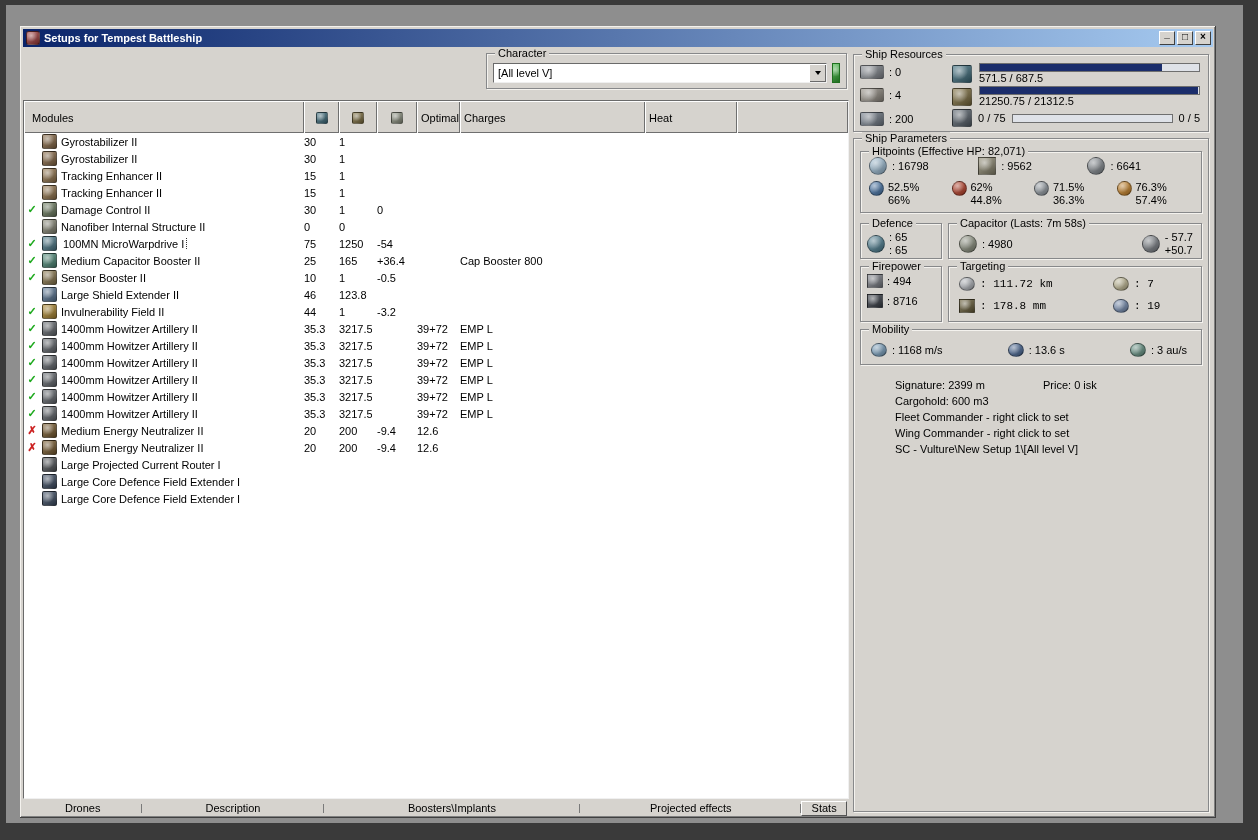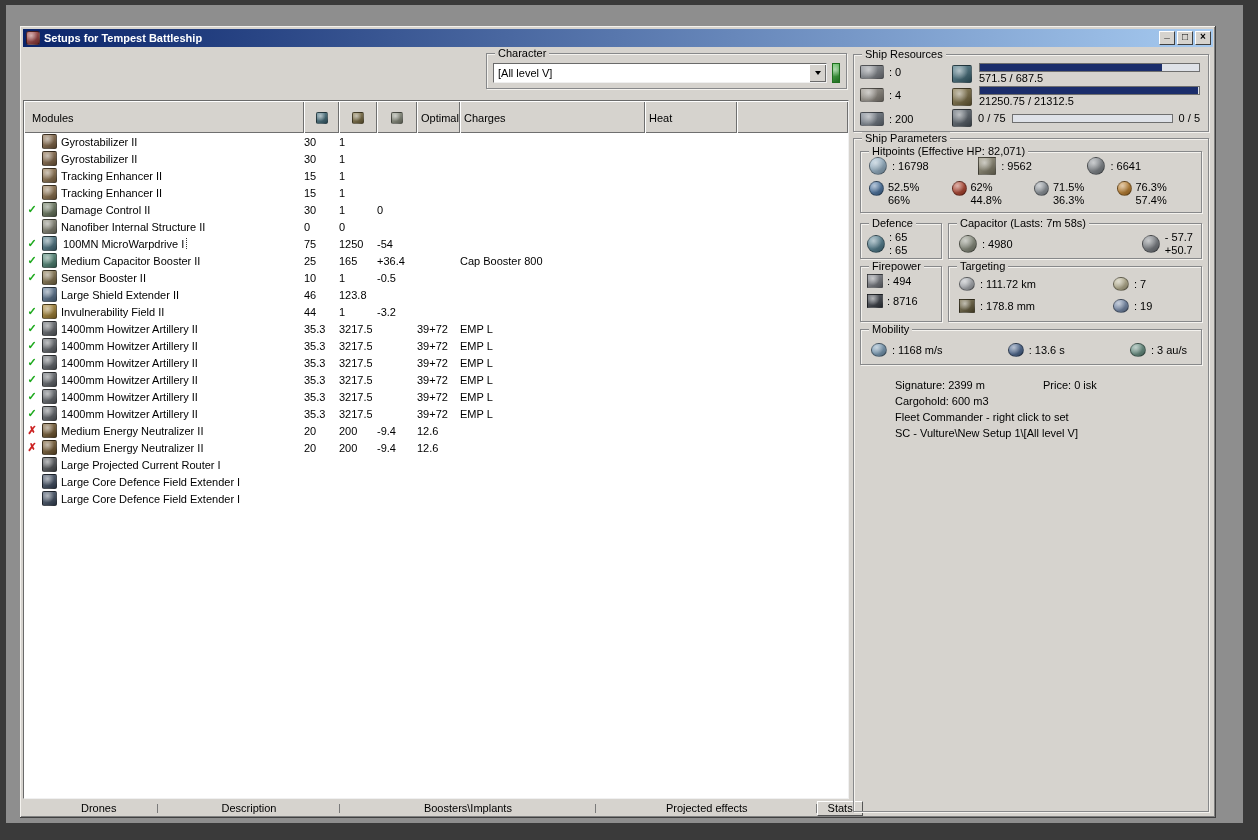--- a/index.html
+++ b/index.html
@@ -45,21 +45,21 @@
 
   .mrow { display:flex; height:17px; align-items:center; white-space:nowrap; }
   .mst { width:16px; text-align:center; font-weight:bold; font-size:11px; flex:0 0 auto; }
   .mst.on { color:var(--on); } .mst.off { color:var(--off); }
   .micon { width:15px; height:15px; margin:0 4px 0 2px; border-radius:2px; border:1px solid rgba(0,0,0,.45); flex:0 0 auto; }
   .mn { width:238px; overflow:hidden; flex:0 0 auto; }
   .mn .sel { outline:1px dotted #333; padding:0 2px; }
   .mc { flex:0 0 auto; padding-left:5px; overflow:hidden; }
   .ccpu{width:35px;} .cpg{width:38px;} .ccap{width:40px;} .copt{width:43px;} .cchg{width:185px;} .cheat{flex:1 1 auto;}
 
-  .tabstrip { position:absolute; left:16px; top:754px; width:826px; height:15px; display:flex; align-items:center; }
+  .tabstrip { position:absolute; left:0; top:754px; width:826px; height:15px; display:flex; align-items:center; }
   .tab { text-align:center; position:relative; height:13px; line-height:13px; }
   .tab::after { content:""; position:absolute; right:0; bottom:2px; width:1px; height:9px; background:#7a7a7a; }
   .t0{width:120px;} .t1{width:182px;} .t2{width:258px;} .t3{width:222px;}
   .tab-stats { width:46px; margin-left:auto; margin-right:2px; background:var(--chrome); border:1px solid; border-color:#fff #555 #555 #fff;
                height:15px; line-height:13px; text-align:center; }
 
   .rpanel { position:absolute; left:830px; top:0; width:359px; height:768px; }
   #gb-res { left:0; top:7px; width:356px; height:78px; }
   .res-inner { position:absolute; inset:0; padding:8px 8px 4px 6px; display:flex; gap:8px; }
   .res-left { width:84px; display:flex; flex-direction:column; justify-content:space-between; }
@@ -91,21 +91,21 @@
   .gb-cap { left:94px; top:84px; right:6px; height:36px; }
   .cap-inner { position:absolute; inset:0; display:flex; align-items:center; gap:5px; padding:5px 8px 0 10px; }
   .cap-spacer { flex:1; }
 
   .gb-fire { left:6px; top:127px; width:82px; height:56px; }
   .fire-inner { position:absolute; inset:0; padding:7px 2px 0 6px; display:flex; flex-direction:column; gap:6px; }
   .fitem { display:flex; align-items:center; gap:4px; }
   .picon-sm { width:16px; height:14px; border:1px solid rgba(0,0,0,.35); flex:0 0 auto; }
 
   .gb-targ { left:94px; top:127px; right:6px; height:56px; }
-  .targ-grid { position:absolute; inset:6px 4px 2px 10px; display:grid; grid-template-columns:1fr 84px; grid-auto-rows:22px; align-items:center; }
+  .targ-grid { position:absolute; inset:6px 4px 2px 10px; display:grid; grid-template-columns:1fr 84px; grid-auto-rows:22px; align-items:center;font-family:Liberation Mono, monospace; }
   .titem { display:flex; align-items:center; gap:5px; }
 
   .gb-mob { left:6px; top:190px; right:6px; height:36px; }
   .mob-inner { position:absolute; inset:0; display:flex; align-items:center; justify-content:space-between; padding:5px 14px 0 10px; }
   .mitem { display:flex; align-items:center; gap:5px; }
 
   .pinfo { position:absolute; left:8px; top:238px; right:6px; }
   .iline { height:16px; line-height:16px; white-space:nowrap; position:relative;margin-left:33px; }
   .iline .price { position:absolute; left:148px; top:0; }
 </style>
@@ -592,20 +592,21 @@
             </div>
           </div>
 
           <div class="pinfo">
             <div class="iline">
               <span>Signature: 2399 m</span>
               <span class="price">Price: 0 isk</span>
             </div>
             <div class="iline">Cargohold: 600 m3</div>
             <div class="iline">Fleet Commander - right click to set</div>
+            <div class="iline">Wing Commander - right click to set</div>
             <div class="iline">SC - Vulture\New Setup 1\[All level V]</div>
           </div>
 
         </div>
       </div>
 
     </div>
   </div>
 </div>
 

